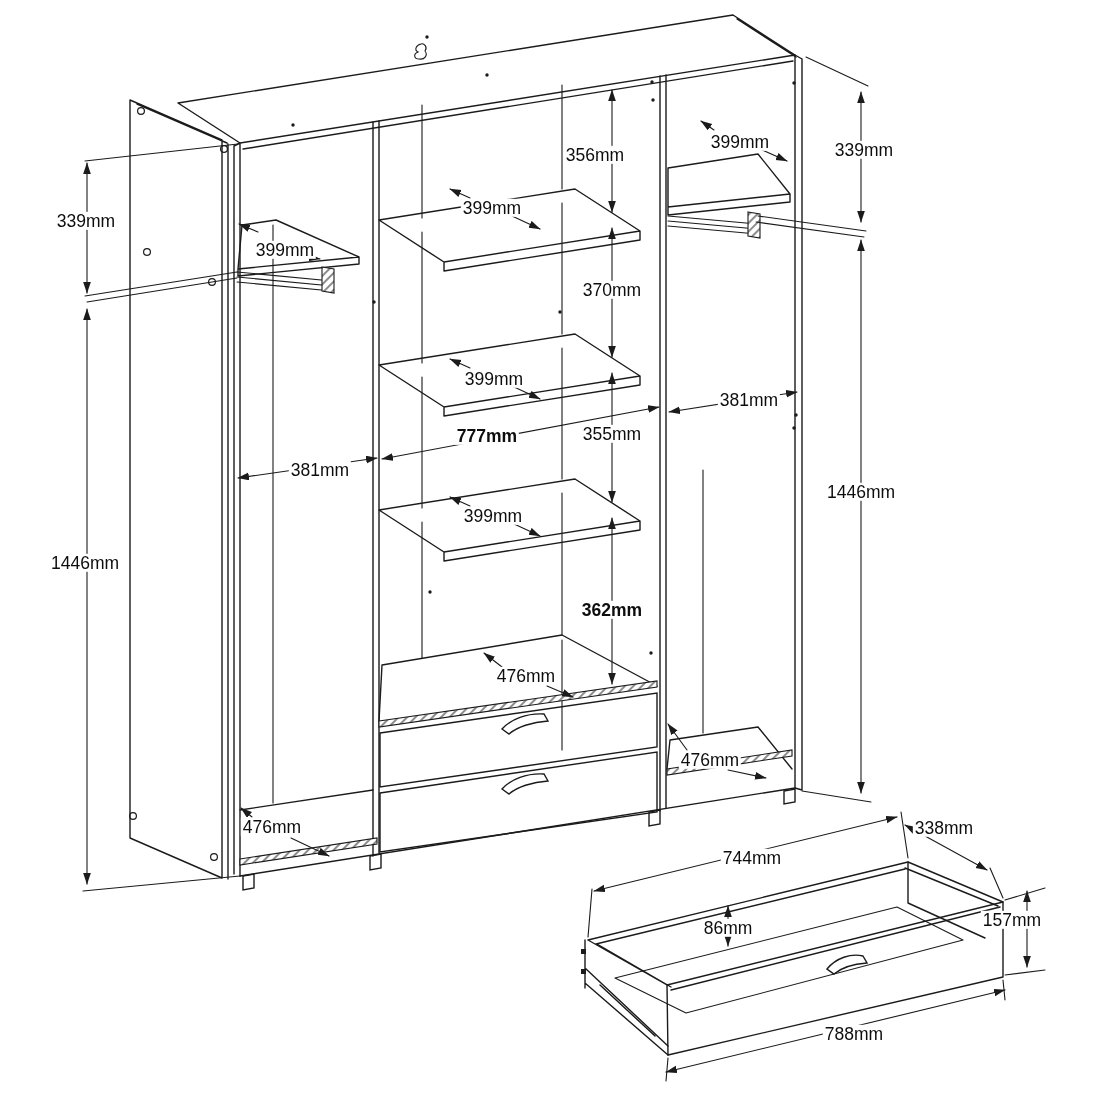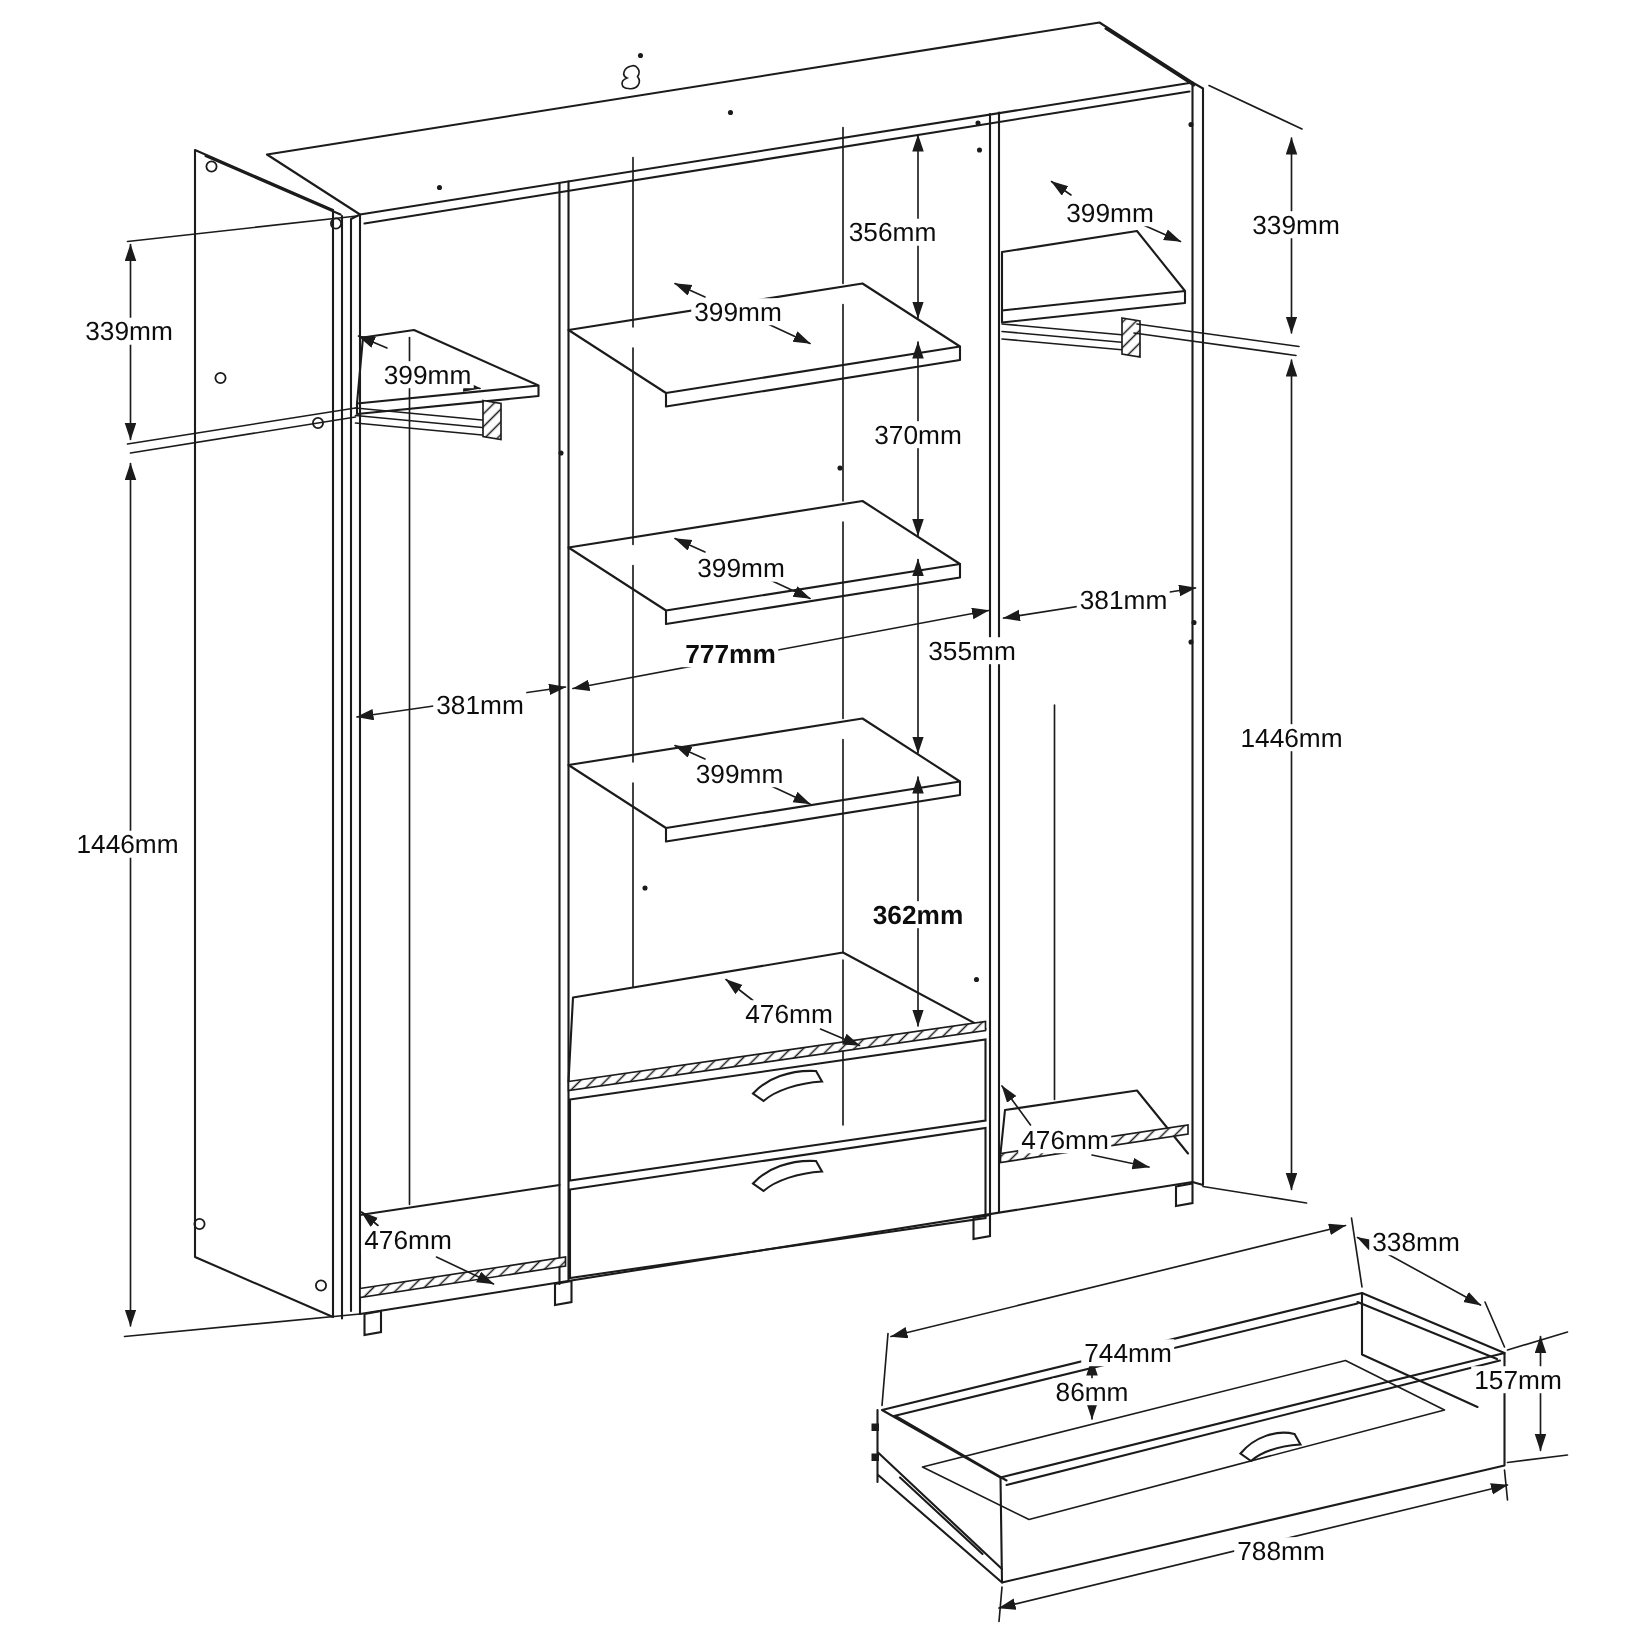--- a/index.html
+++ b/index.html
@@ -183,30 +183,30 @@
 <div class="dim" style="left:285px;top:250px;">399mm</div>
 <div class="dim" style="left:320px;top:470px;">381mm</div>
 <div class="dim" style="left:85px;top:563px;">1446mm</div>
 <div class="dim" style="left:272px;top:827px;">476mm</div>
 
 <div class="dim" style="left:492px;top:208px;">399mm</div>
 <div class="dim" style="left:595px;top:155px;">356mm</div>
 <div class="dim" style="left:612px;top:290px;">370mm</div>
 <div class="dim" style="left:494px;top:379px;">399mm</div>
 <div class="dim" style="left:487px;top:436px;font-weight:bold;">777mm</div>
-<div class="dim" style="left:612px;top:434px;margin-left:36px;">355mm</div>
+<div class="dim" style="left:612px;top:434px;">355mm</div>
 <div class="dim" style="left:493px;top:516px;">399mm</div>
 <div class="dim" style="left:612px;top:610px;font-weight:bold;">362mm</div>
 <div class="dim" style="left:526px;top:676px;">476mm</div>
 
 <div class="dim" style="left:740px;top:142px;">399mm</div>
 <div class="dim" style="left:864px;top:150px;">339mm</div>
 <div class="dim" style="left:749px;top:400px;">381mm</div>
 <div class="dim" style="left:861px;top:492px;">1446mm</div>
 <div class="dim" style="left:710px;top:760px;">476mm</div>
 
-<div class="dim" style="left:752px;top:858px;margin-top:44px;">744mm</div>
+<div class="dim" style="left:752px;top:858px;">744mm</div>
 <div class="dim" style="left:944px;top:828px;">338mm</div>
 <div class="dim" style="left:728px;top:928px;">86mm</div>
 <div class="dim" style="left:1012px;top:920px;text-align:right;">157mm</div>
 <div class="dim" style="left:854px;top:1034px;">788mm</div>
 
 </div>
 
 </body></html>

